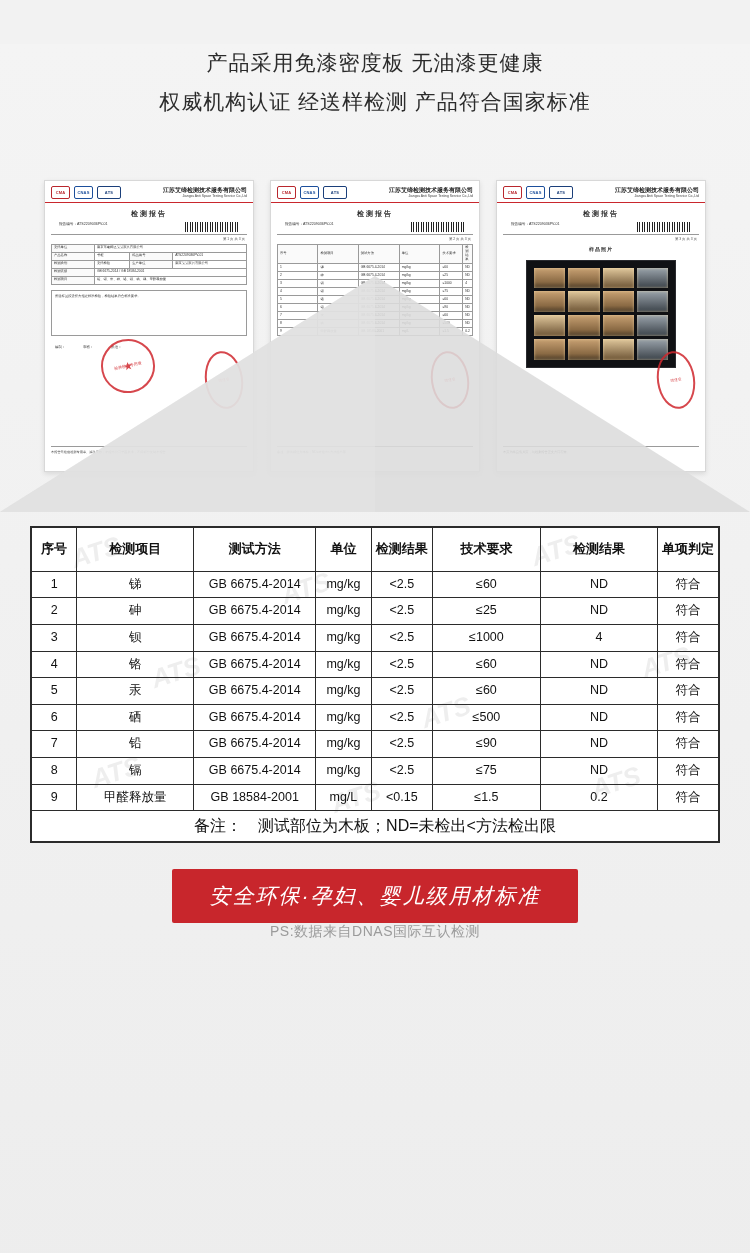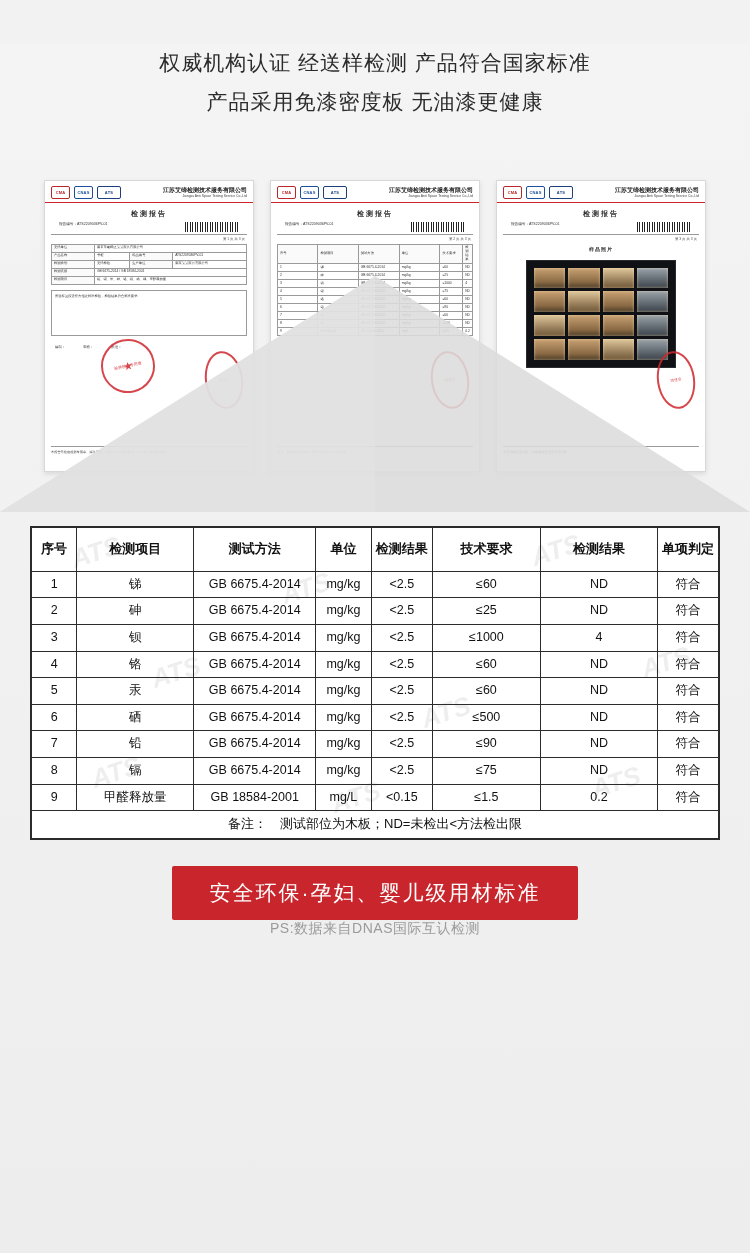--- a/index.html
+++ b/index.html
@@ -240,54 +240,55 @@
   .col-item { width: 120px; }
   .col-method { width: 124px; }
   .col-unit { width: 56px; }
   .col-limit { width: 62px; }
   .col-req { width: 110px; }
   .col-result { width: 120px; }
   .col-verdict { width: 62px; margin-top: 28px; }
   .note-row td {
     text-align: left;
     padding-left: 10px;
-    font-size: 13px;
+    font-size: 16px;
     height: 28px;
   }
 
   
   .banner {
     margin: 26px auto 0;
     width: 406px;
     height: 54px;
     background: #c8262c;
     color: #fff;
     display: flex;
     align-items: center;
     justify-content: center;
     font-size: 21px;
     letter-spacing: 2px;
     border-radius: 2px;
+    font-style: italic;
   }
   .ps {
     text-align: center;
     color: #9b9b9b;
     font-size: 14px;
     letter-spacing: .5px;
   }
 </style>
 </head>
 <body>
 
 <div class="page">
 
 
   <div class="subcopy">
+    <p>产品采用免漆密度板 无油漆更健康</p>
     <p>权威机构认证 经送样检测 产品符合国家标准</p>
-    <p>产品采用免漆密度板 无油漆更健康</p>
   </div>
 
   <div class="certs">
     <div class="cert-row">
 
       <div class="cert">
         <div class="hdr">
           <span class="badge">CMA</span>
           <span class="badge b2">CNAS</span>
           <span class="badge b4">ATS</span>

